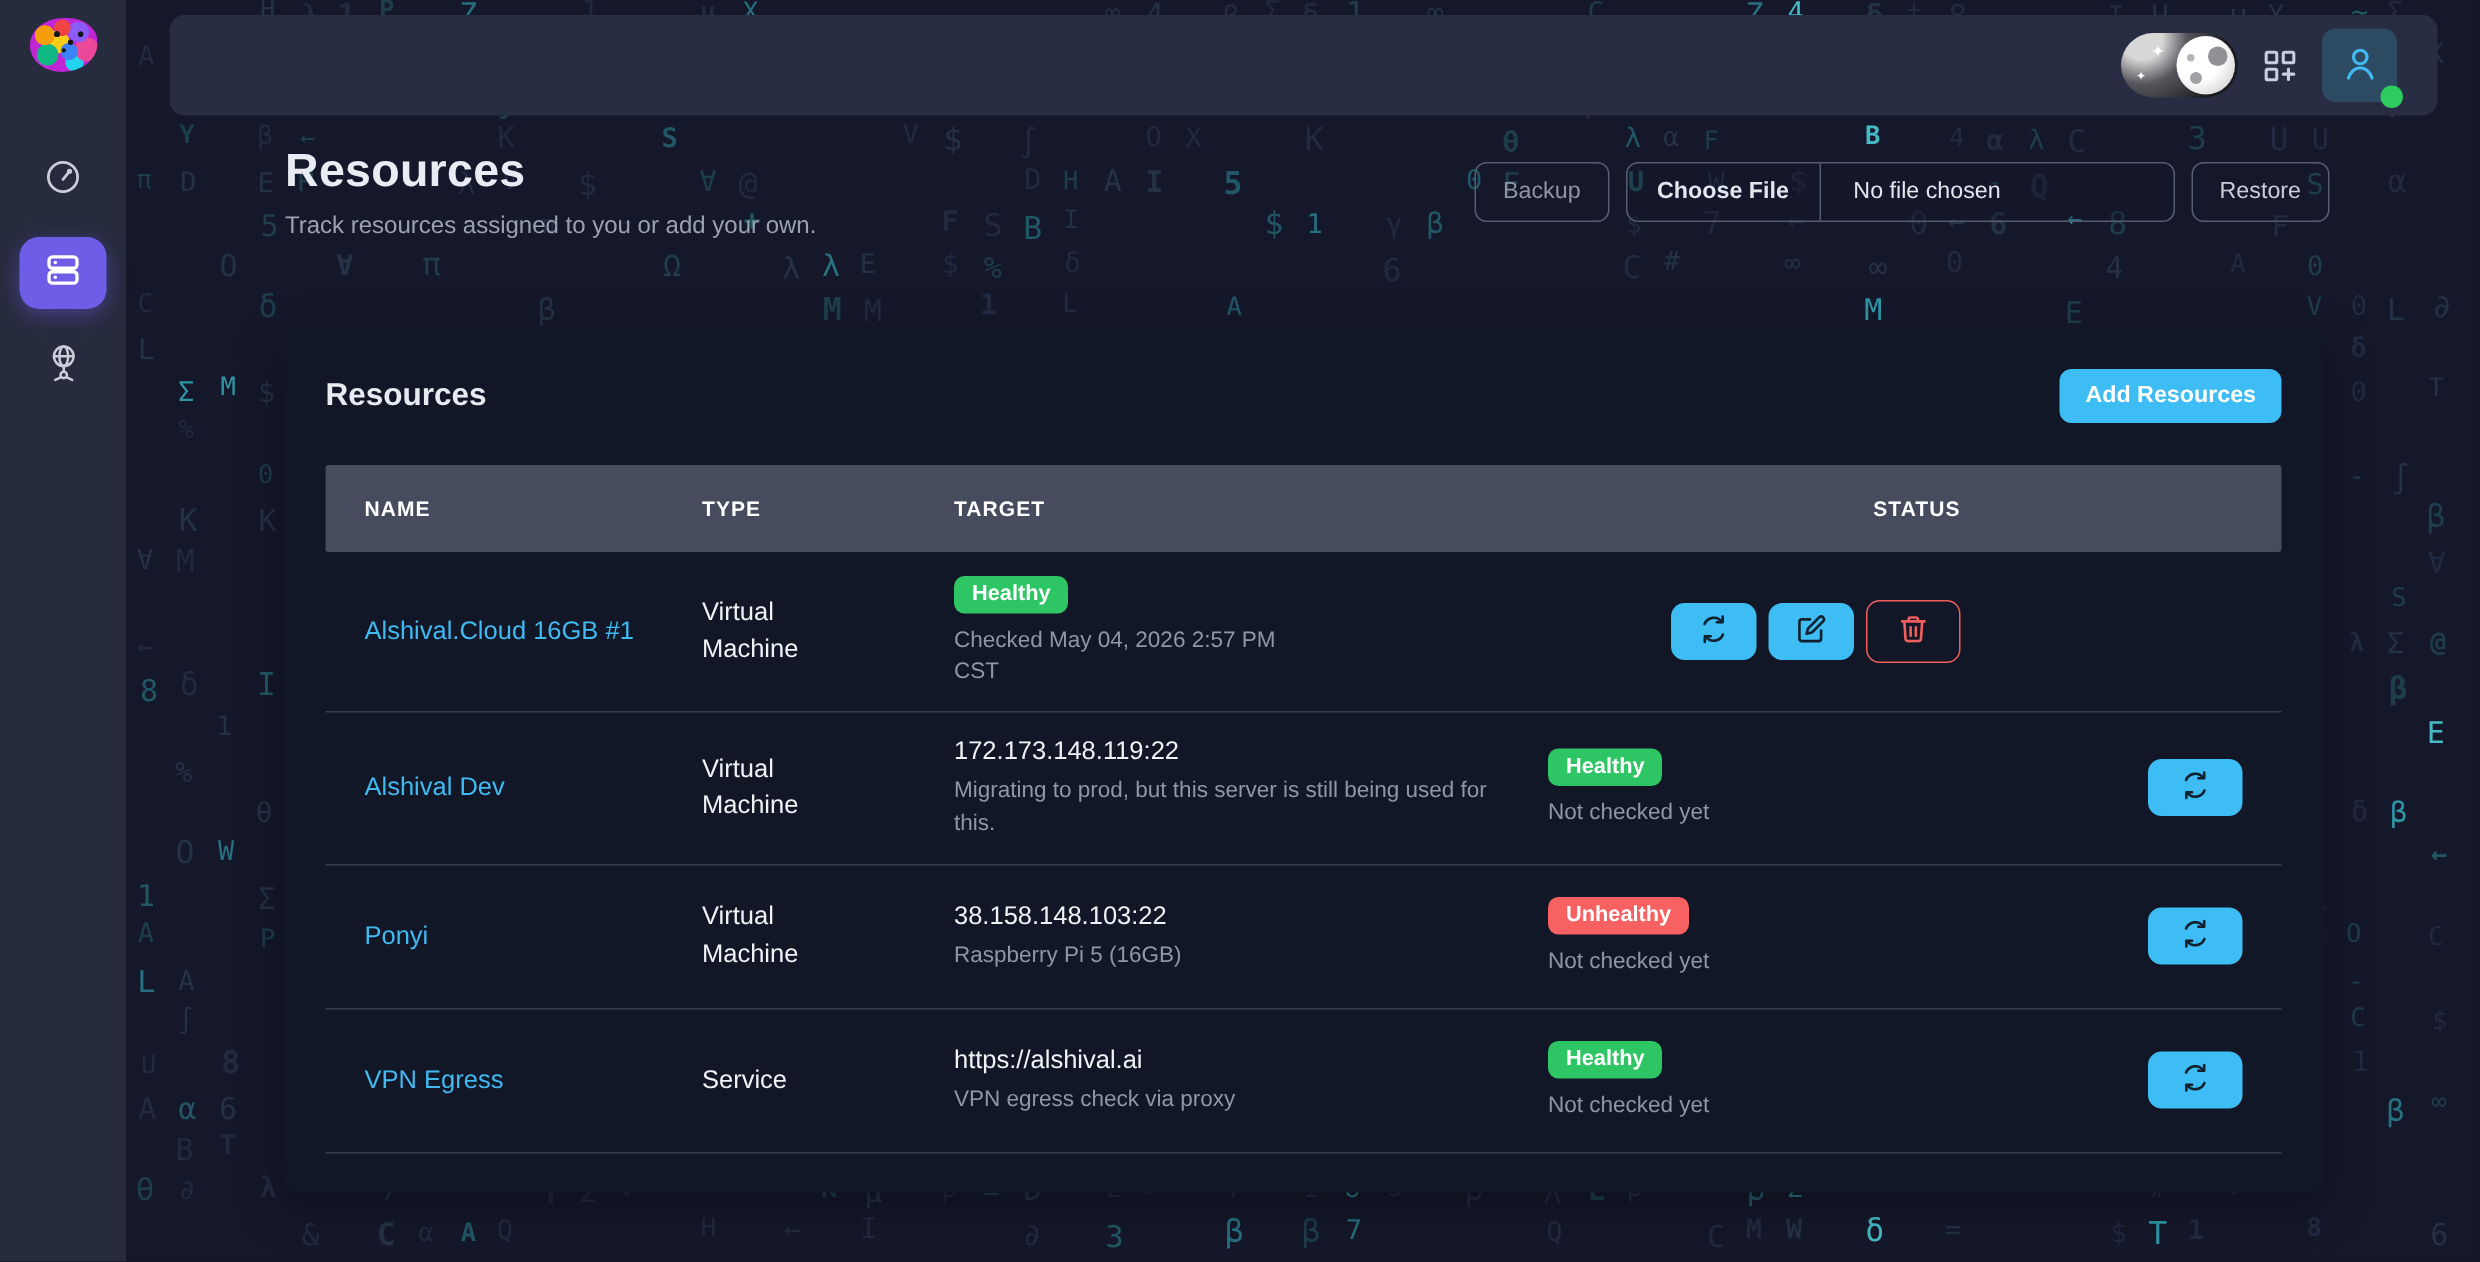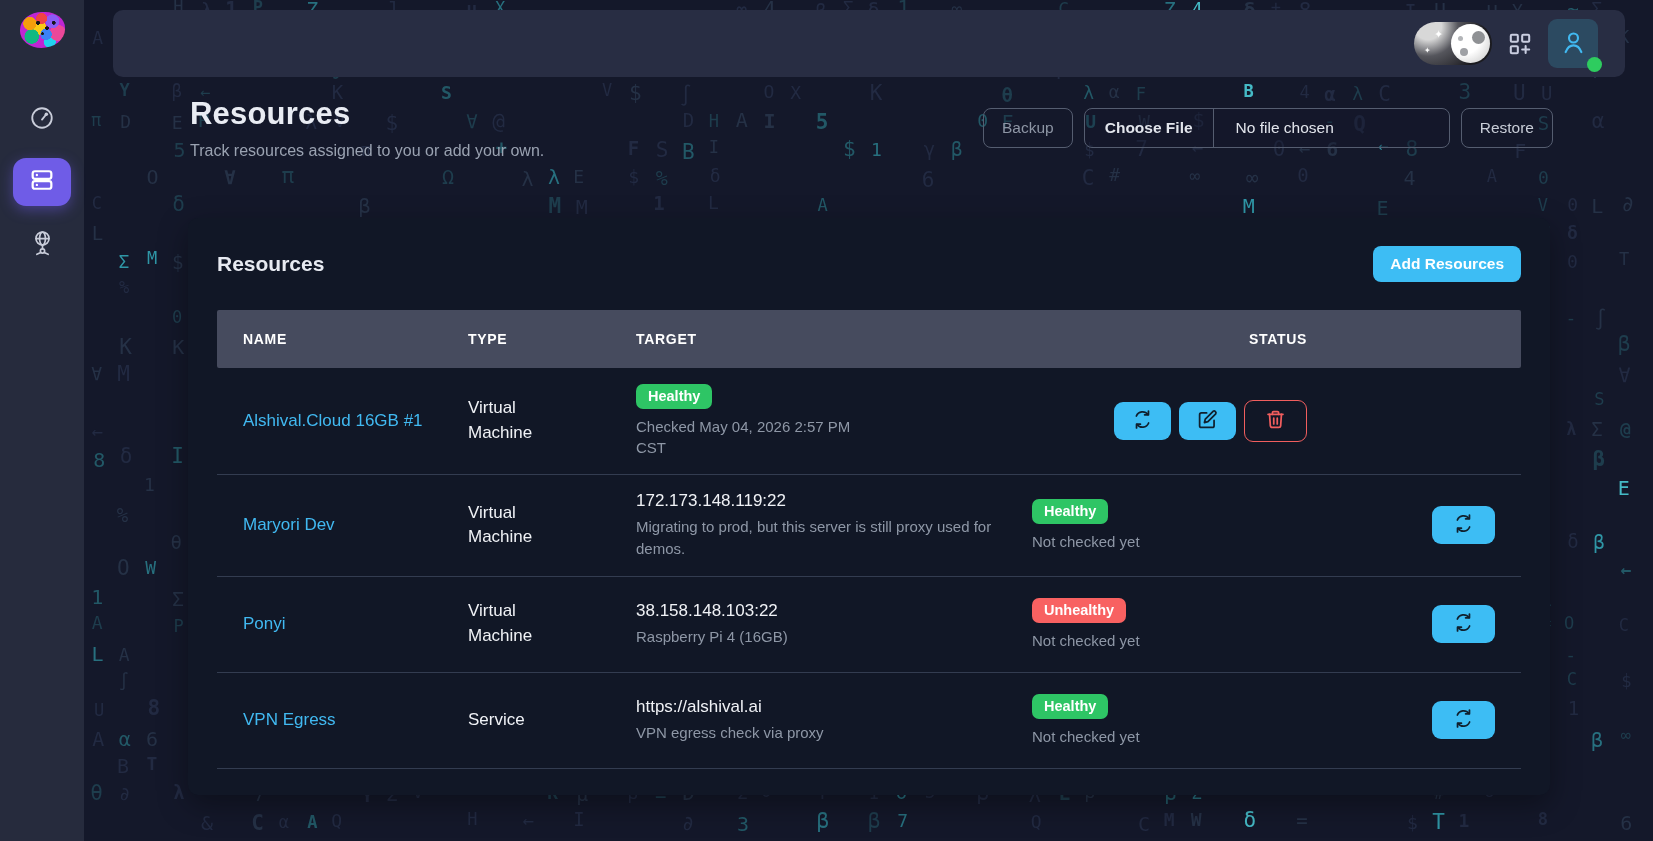--- a/index.html
+++ b/index.html
@@ -980,25 +980,25 @@
               <path d="M8.5 6V4.2a1.2 1.2 0 0 1 1.2-1.2h4.6a1.2 1.2 0 0 1 1.2 1.2V6"></path>
             <path d="M18.8 6l-.9 13.2a2 2 0 0 1-2 1.8H8.1a2 2 0 0 1-2-1.8L5.2 6"></path>
             <path d="M10 10.5v6.5 M14 10.5v6.5"></path>
           </svg>
         </span>
       </button>
     </div>
   </div>
 
   <div class="trow">
-    <div class="cell-name"><a>Maryori Dev</a></div>
+    <div class="cell-name"><a>Alshival Dev</a></div>
     <div class="cell-type">Virtual Machine</div>
     <div class="cell-target">
       <div class="t-main">172.173.148.119:22</div>
-      <div class="t-note">Migrating to prod, but this server is still proxy used for demos.</div>
+      <div class="t-note">Migrating to prod, but this server is still being used for this.</div>
     </div>
     <div class="cell-status">
       <span class="badge" data-kind="healthy">Healthy</span>
       <div class="s-note">Not checked yet</div>
     </div>
     <div class="cell-actions">
       <button class="act-btn wide">
         <span>
           <svg width="21" height="21" viewBox="0 0 24 24" fill="none" stroke="currentColor" stroke-width="2" stroke-linecap="round" stroke-linejoin="round">
             <path d="M5 8a7.6 7.6 0 0 1 13.2-1.6"></path>
@@ -1009,21 +1009,21 @@
         </span>
       </button>
     </div>
   </div>
 
   <div class="trow">
     <div class="cell-name"><a>Ponyi</a></div>
     <div class="cell-type">Virtual Machine</div>
     <div class="cell-target">
       <div class="t-main">38.158.148.103:22</div>
-      <div class="t-note">Raspberry Pi 4 (16GB)</div>
+      <div class="t-note">Raspberry Pi 5 (16GB)</div>
     </div>
     <div class="cell-status">
       <span class="badge" data-kind="unhealthy">Unhealthy</span>
       <div class="s-note">Not checked yet</div>
     </div>
     <div class="cell-actions">
       <button class="act-btn wide">
         <span>
           <svg width="21" height="21" viewBox="0 0 24 24" fill="none" stroke="currentColor" stroke-width="2" stroke-linecap="round" stroke-linejoin="round">
             <path d="M5 8a7.6 7.6 0 0 1 13.2-1.6"></path>

